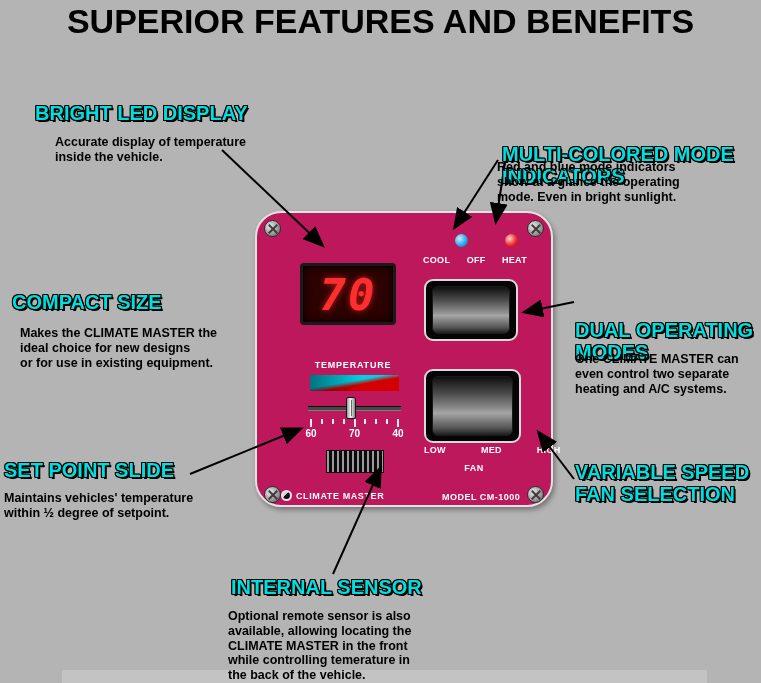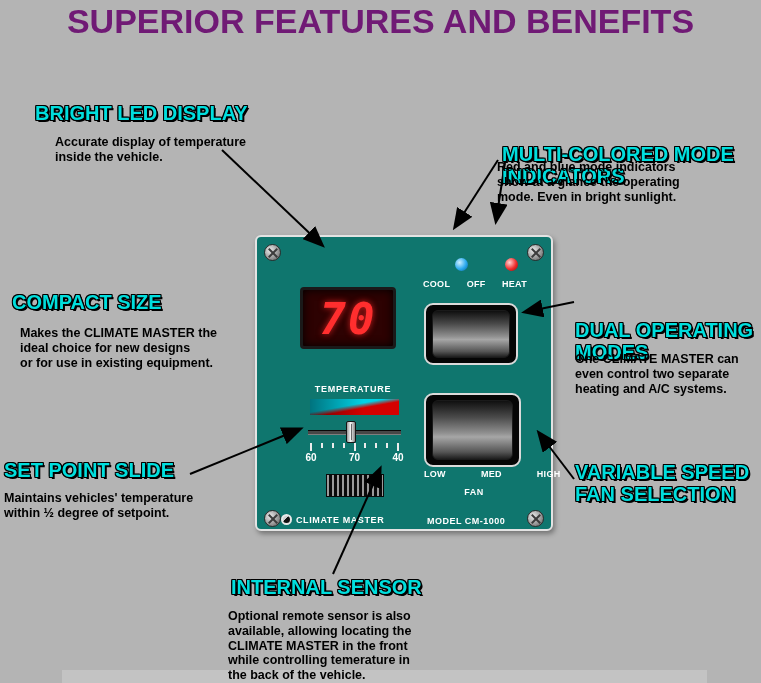--- a/index.html
+++ b/index.html
@@ -1,21 +1,21 @@
 <!DOCTYPE html>
 <html><head>
 <meta charset="utf-8">
 <style>
   * { margin:0; padding:0; box-sizing:border-box; }
   body { font-family:"Liberation Sans", sans-serif; }
   .stage { position:relative; width:761px; height:683px; background:#b4b4b4; overflow:hidden; }
 
   .page-title {
     position:absolute; top:2px; left:0; width:761px; text-align:center;
-    font-size:34px; font-weight:bold; color:#701a75; letter-spacing:0px;
+    font-size:34px; font-weight:bold; color:#000000; letter-spacing:0px;
   }
 
   .callout-heading {
     position:absolute; color:#00dedd; font-weight:bold; font-size:20px; line-height:1.12;
     white-space:pre-line;
     text-shadow:
       -1px -1px 0 #000, 0 -1px 0 #000, 1px -1px 0 #000,
       -1px 0 0 #000, 1px 0 0 #000,
       -1px 1px 0 #000, 0 1px 0 #000, 1px 1px 0 #000,
       2px 2px 0 #000;
@@ -24,22 +24,22 @@
   .callout-body {
     position:absolute; color:#000; font-weight:bold; font-size:12.5px; line-height:1.18;
     white-space:pre-line; z-index:6;
   }
 
   .arrows { position:absolute; left:0; top:0; z-index:5; pointer-events:none; }
 
   
   .panel {
     position:absolute; left:255px; top:211px; width:298px; height:296px;
-    background:#0f766e; border:2px solid #e3e3e3; border-radius:6px;
-    box-shadow:2px 3px 5px rgba(0,0,0,0.35); z-index:2;margin-top:24px;
+    background:#be185d; border:2px solid #e3e3e3; border-radius:26px;
+    box-shadow:2px 3px 5px rgba(0,0,0,0.35); z-index:2;
   }
   .screw {
     position:absolute; width:17px; height:17px; border-radius:50%;
     background:radial-gradient(circle at 35% 35%, #ececec, #9c9c9c 55%, #565656);
     border:1px solid #2c2c2c;
   }
   .screw::before, .screw::after {
     content:""; position:absolute; left:50%; top:50%; width:12px; height:2px;
     background:#3c3c3c;
   }
@@ -108,21 +108,21 @@
     color:#fff; font-size:9px; font-weight:bold; letter-spacing:0.5px; }
 
   .sensor-grill { position:absolute; left:69px; top:237px; width:58px; height:23px;
     border:1px solid #090909;
     background:repeating-linear-gradient(to right, #9a9a9a 0 2px, #0a0a0a 2px 5px); }
 
   .brand-row { position:absolute; left:24px; top:277px; display:flex; align-items:center; gap:4px;
     color:#fff; font-size:9px; font-weight:bold; letter-spacing:0.6px; }
   .brand-logo { width:11px; height:11px; border-radius:50%; border:2px solid #e8e8e8;
     background:linear-gradient(135deg, #cfcfcf 40%, #111 40%); }
-  .model-text { position:absolute; left:170px; top:279px; color:#fff; font-size:9px;
+  .model-text { position:absolute; left:185px; top:279px; color:#fff; font-size:9px;
     font-weight:bold; letter-spacing:0.5px; }
 
   .bottom-strip { position:absolute; left:62px; top:670px; width:645px; height:13px;
     background:#c3c3c3; z-index:0; }
 </style>
 </head>
 <body>
 
 <div class="stage">
 

